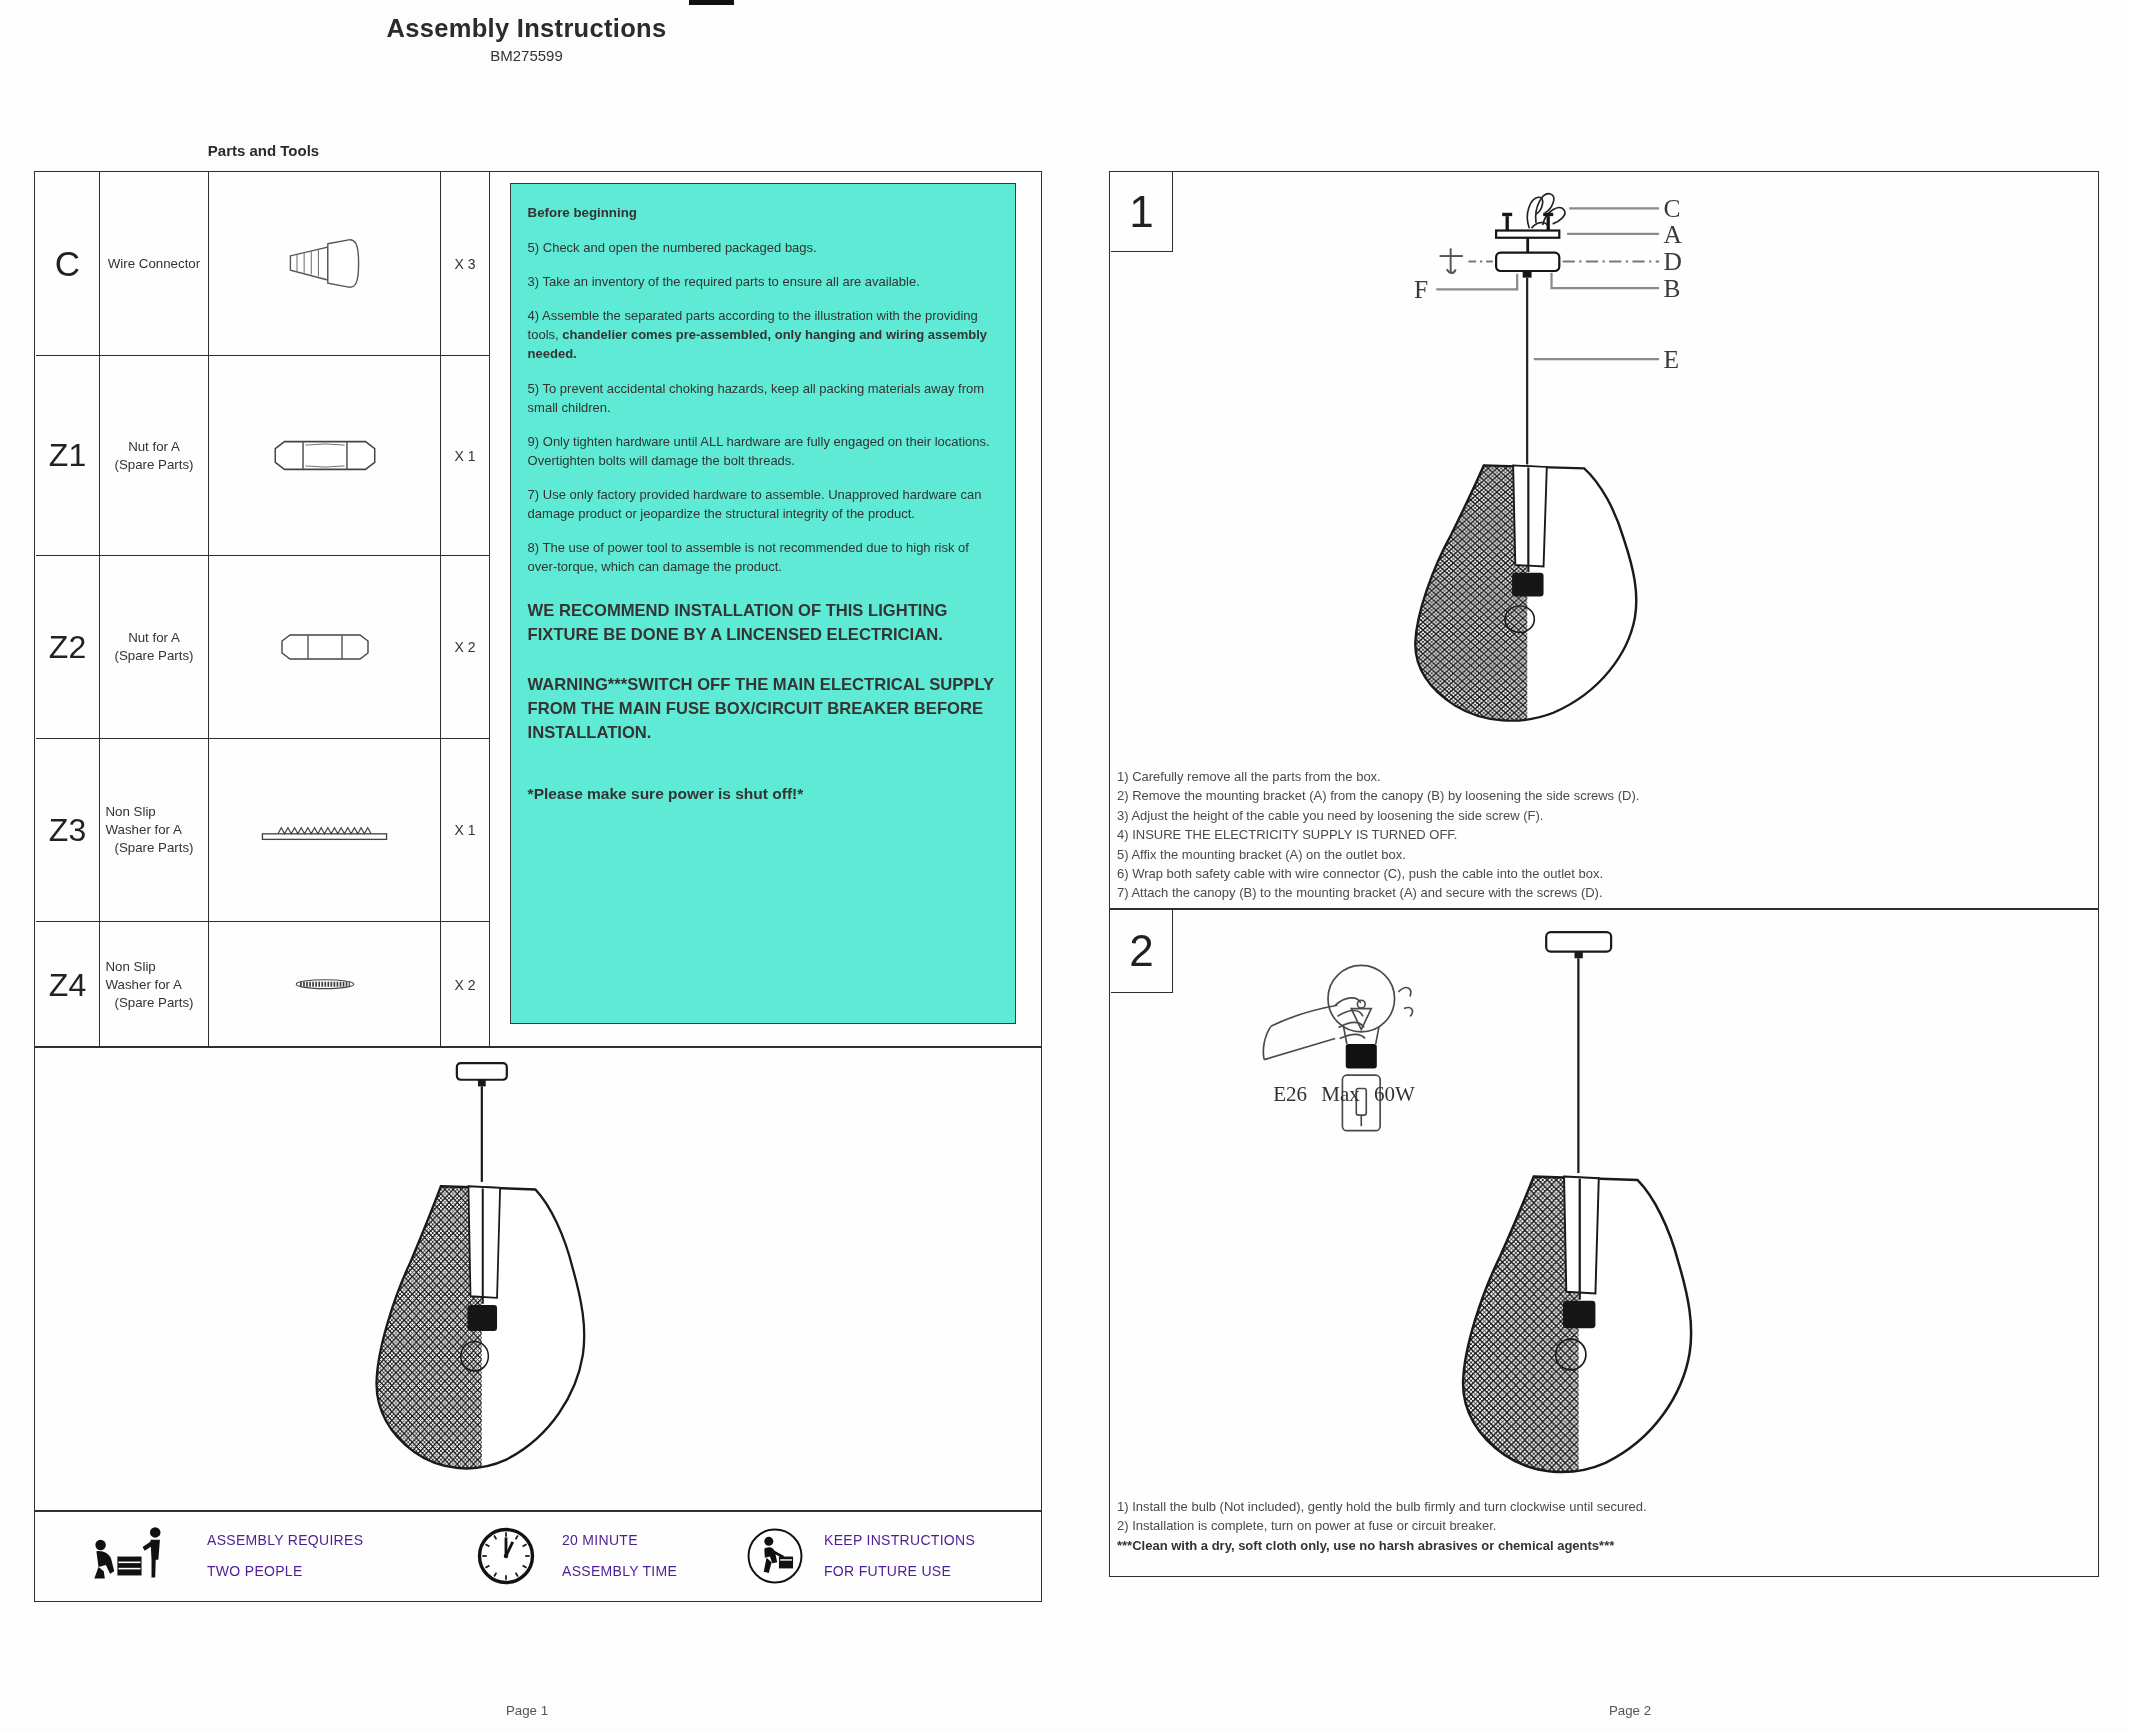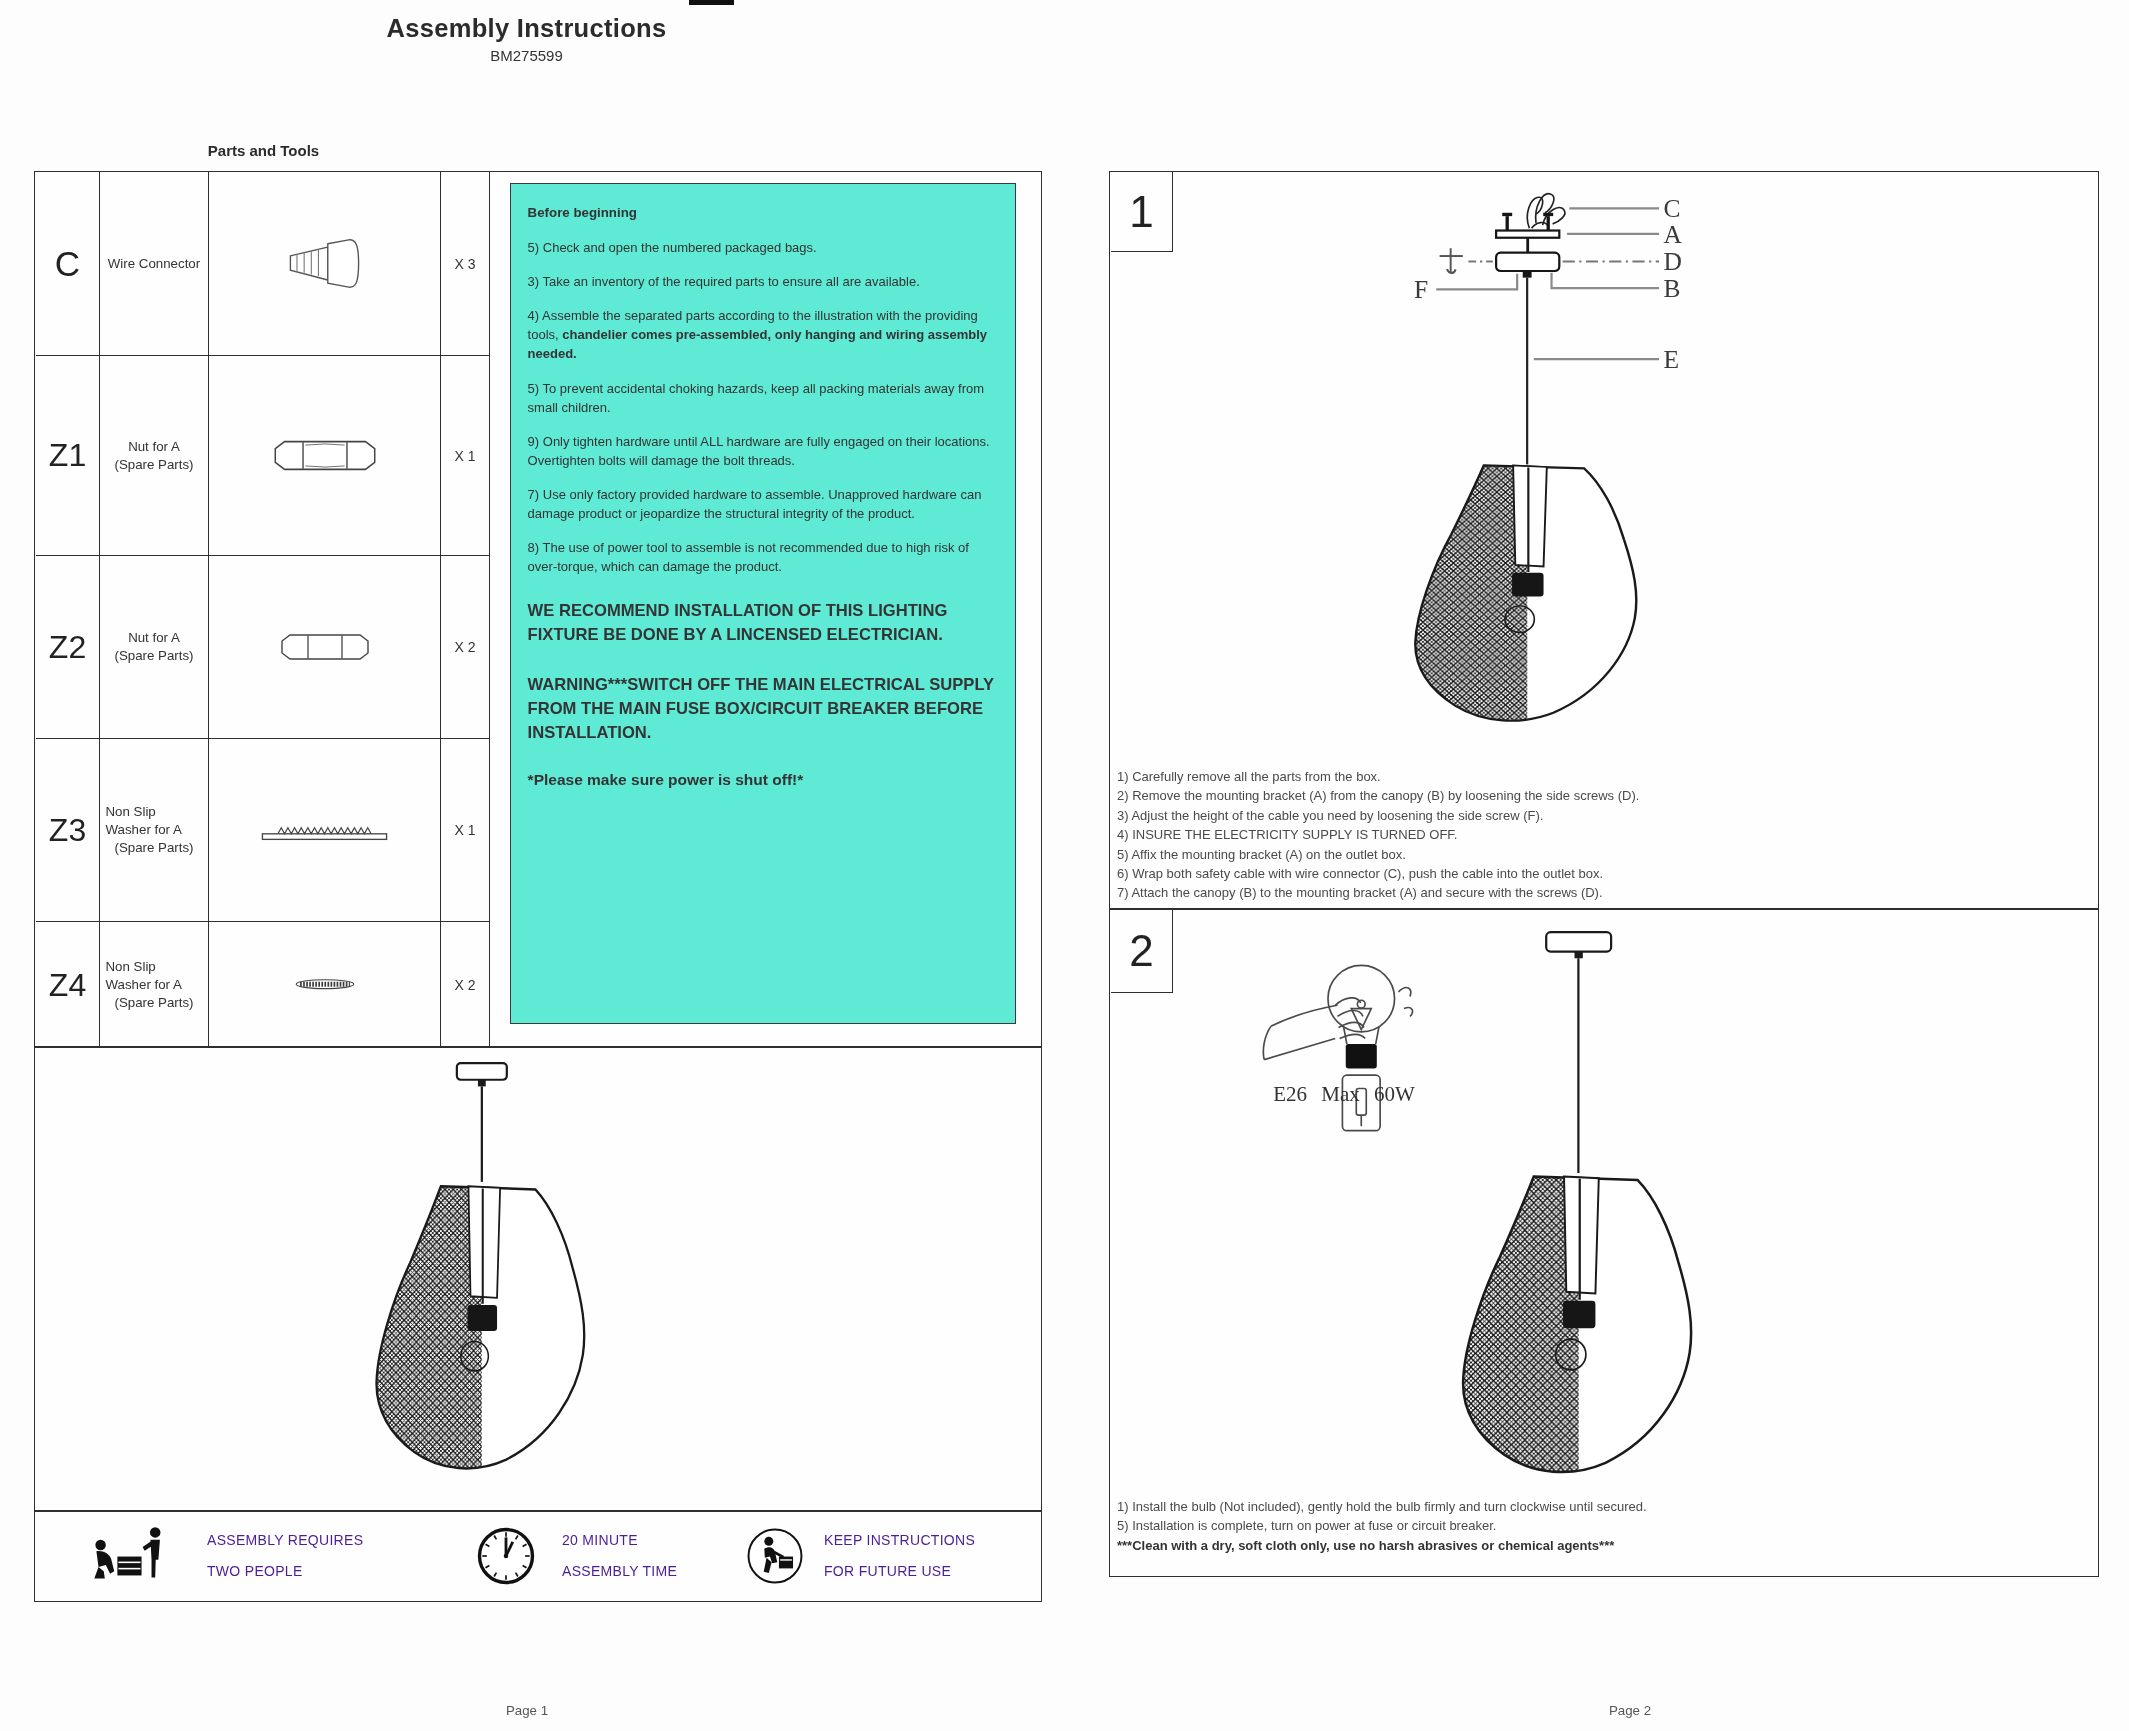--- a/index.html
+++ b/index.html
@@ -23,21 +23,21 @@
   .pcell.lastrow{border-bottom:none;}
   .part-id{font-size:32px;color:#222;}
   .part-name{font-size:13.3px;color:#333;text-align:left;line-height:1.35;padding:0 5.5px;}
   .part-qty{font-size:14px;color:#333;}
   
   .before{padding:19px 16.6px;font-size:13px;line-height:1.47;color:#343434;}
   .before .bb-head{font-weight:bold;font-size:13.3px;margin-bottom:15.5px;}
   .bb-item{margin-bottom:15px;}
   .bb-reco{font-weight:bold;font-size:16.6px;line-height:1.44;margin-top:23px;}
   .bb-warn{font-weight:bold;font-size:16.6px;line-height:1.44;margin-top:25.5px;}
-  .bb-note{font-weight:bold;font-size:15.5px;margin-top:25px;}
+  .bb-note{font-weight:bold;font-size:15.5px;margin-top:39px;}
   
   .ft-text{font-size:14px;color:#4c1d95;letter-spacing:0.3px;line-height:1;}
   .ft-text div+div{margin-top:17px;}
   .page-label{font-size:13.3px;color:#555;}
   
   .numbox{border-right:1.7px solid #2f2f2f;border-bottom:1.7px solid #2f2f2f;box-sizing:border-box;display:flex;align-items:center;justify-content:center;font-size:44px;color:#222;background:#fefefe;}
   .step-text{font-size:13px;line-height:19.4px;color:#4a4a4a;white-space:nowrap;}
   .step-text .boldline{font-weight:bold;color:#333;}
   .e26{font-family:"Liberation Serif",serif;font-size:21px;color:#333;word-spacing:9px;}
   .dlabel{font-family:"Liberation Serif",serif;font-size:46px;fill:#3a3a3a;}
@@ -370,18 +370,18 @@
     <use href="#shade-path" fill="none" stroke="#1a1a1a" stroke-width="4.5"></use>
     <path d="M214,10 L276,13 L270,215 L218,212 Z" fill="#fff" stroke="#1a1a1a" stroke-width="3.5"></path>
     <line x1="242" y1="14" x2="242" y2="226" stroke="#1a1a1a" stroke-width="4"></line>
     <rect x="212" y="228" width="58" height="48" rx="6" fill="#161616"></rect>
     <circle cx="226" cy="322" r="27" fill="none" stroke="#1a1a1a" stroke-width="3"></circle>
   </svg>
 </svg>
 
 <div class="abs step-text" style="left:1117px;top:1497px">
   <div>1) Install the bulb (Not included), gently hold the bulb firmly and turn clockwise until secured.</div>
-  <div>5) Installation is complete, turn on power at fuse or circuit breaker.</div>
+  <div>2) Installation is complete, turn on power at fuse or circuit breaker.</div>
   <div class="boldline">***Clean with a dry, soft cloth only, use no harsh abrasives or chemical agents***</div>
 </div>
 
 <div class="abs center page-label" style="left:1558px;top:1703px;width:144px">Page 2</div>
 
 
 </body></html>

